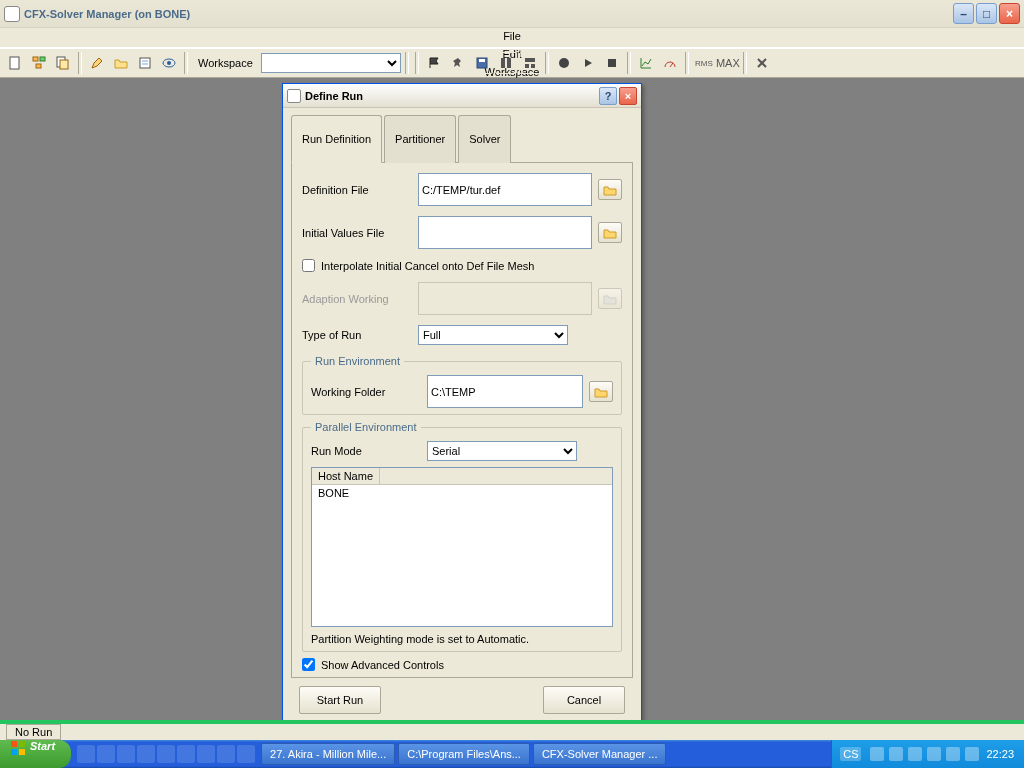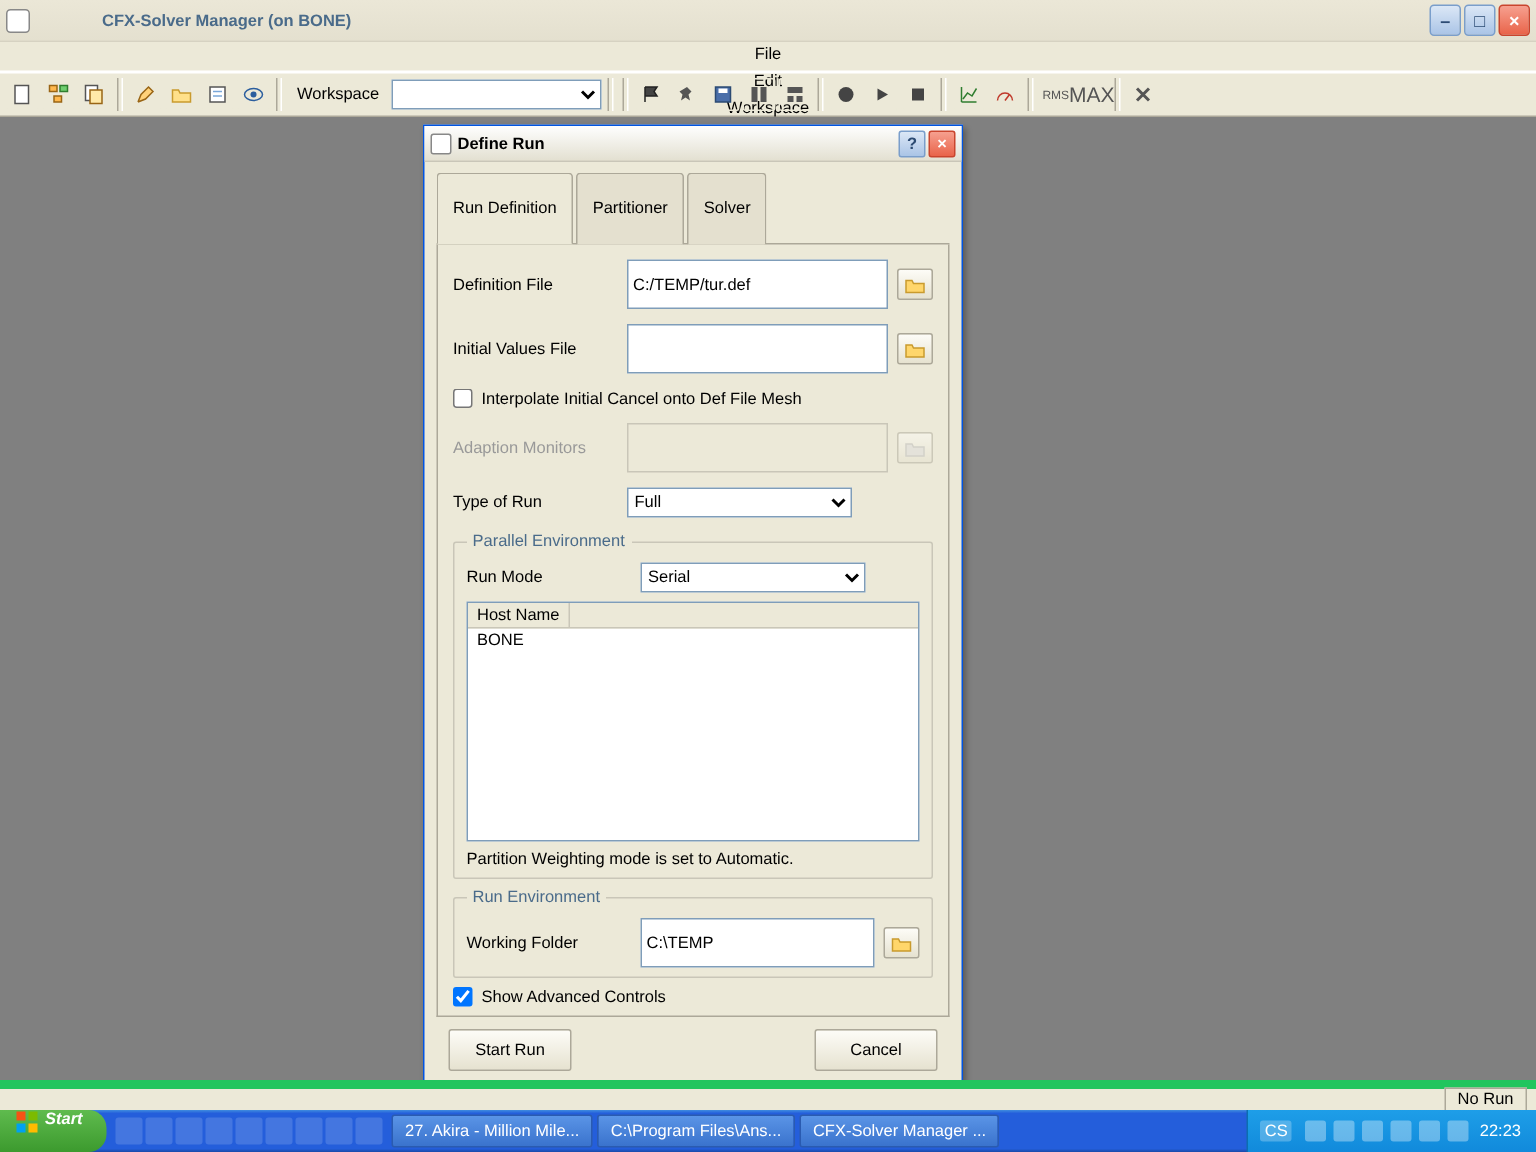--- a/index.html
+++ b/index.html
@@ -1,35 +1,35 @@
 <!DOCTYPE html>
 <html><head>
 <meta charset="utf-8">
 <style>
 * { box-sizing: border-box; margin: 0; padding: 0; font-family: Tahoma, Arial, sans-serif; font-size: 11px; }
 body { width: 1024px; height: 768px; overflow: hidden; background: #ece9d8; position: relative; }
 
 
 .titlebar { height: 28px; background: linear-gradient(#ebe7d7,#e4e0cf); display: flex; align-items: center; padding: 0 4px; border-bottom: 1px solid #d6d2c2; }
 .titlebar .icon { width: 16px; height: 16px; margin-right: 4px; border:1px solid #888; border-radius:3px; background:#fff;}
-.titlebar .title { color:#4a6b8a; font-weight:bold; flex:1;margin-left:44px; }
+.titlebar .title { color:#4a6b8a; font-weight:bold; flex:1; }
 .winbtns { display:flex; gap:2px;}
 .winbtn { width:21px; height:21px; border:1px solid #7a9ecb; background:linear-gradient(#dbe7f6,#aac4e6); border-radius:3px; display:flex; align-items:center; justify-content:center; color:#2c4b73; font-weight:bold; font-size:12px;}
 .winbtn.close{ background:linear-gradient(#f6a08f,#e9644a); border-color:#c9452e; color:#fff;}
 .menubar { height:20px; display:flex; align-items:center; padding:0 4px; gap:2px; background:#ece9d8; border-bottom:1px solid #fff;flex-direction:column;}
 .menubar span{ padding:2px 6px; }
 .toolbar { height:30px; background:#ece9d8; border-top:1px solid #fff; border-bottom:1px solid #aca899; display:flex; align-items:center; padding:0 4px; gap:2px;}
 .tbtn{ width:22px; height:22px; border:1px solid #ece9d8; display:flex; align-items:center; justify-content:center; border-radius:2px;}
 .tbtn svg, .folderbtn svg{display:block;}
 .sep{ width:4px; height:22px; border-left:1px solid #aca899; border-right:1px solid #fff; margin:0 2px;}
 .ws-label{ padding:0 6px;}
 .ws-select{ width:140px; height:20px; border:1px solid #7f9db9; background:#fff;}
 
 .workarea{ position:absolute; top:78px; left:0; right:0; bottom:48px; background:#808080;}
-.statusbar{ position:absolute; left:0; right:0; bottom:28px; height:20px; background:#ece9d8; border-top:6px solid #22c55e; display:flex; justify-content:flex-end; align-items:center; padding:0 6px;}
+.statusbar{ position:absolute; left:0; right:0; bottom:28px; height:20px; background:#ece9d8; border-top:4px solid #22c55e; display:flex; align-items:center; padding:0 6px;}
 .statuscell{ border:1px solid #aca899; padding:1px 8px; background:#ece9d8;}
 
 
 .dialog{ position:absolute; left:282px; top:83px; width:360px; background:#ece9d8; border:1px solid #0054e3; box-shadow:2px 2px 4px rgba(0,0,0,.3);}
 .dlg-title{ height:24px; background:linear-gradient(#fefefe,#e3e0d1); display:flex; align-items:center; padding:0 4px; border-bottom:1px solid #c9c6b8;}
 .dlg-title .icon{width:14px;height:14px; margin-right:4px; border:1px solid #888; border-radius:2px; background:#fff;}
 .dlg-title .t{ font-weight:bold; flex:1;}
 .dlg-title .hb{ width:18px; height:18px; border:1px solid #7a9ecb; background:linear-gradient(#dbe7f6,#aac4e6); border-radius:2px; display:flex; align-items:center; justify-content:center; color:#2c4b73; font-weight:bold; margin-left:2px;}
 .dlg-title .hb.cl{ background:linear-gradient(#f6a08f,#e9644a); border-color:#c9452e; color:#fff;}
 .dlg-body{ padding:6px 8px 8px 8px;}
@@ -192,21 +192,21 @@
       <svg width="14" height="14">
         <path d="M2 11a5 5 0 0110 0" fill="none" stroke="#c0392b"></path>
         <line x1="7" y1="11" x2="10" y2="7" stroke="#c0392b"></line>
       </svg>
     </div>
   <div class="sep"></div>
   <div class="tbtn">
       <span style="font-size:8px;color:#555">RMS</span>
     </div>
   <div class="tbtn">
-      <span style="font-size:14px;color:#555">MAX</span>
+      <span style="font-size:11px;color:#555">MAX</span>
     </div>
   <div class="sep"></div>
   <div class="tbtn">
       <svg width="14" height="14">
         <line x1="3" y1="3" x2="11" y2="11" stroke="#555" stroke-width="2"></line>
         <line x1="11" y1="3" x2="3" y2="11" stroke="#555" stroke-width="2"></line>
       </svg>
     </div>
 </div>
 
@@ -246,62 +246,62 @@
             </svg>
           </div>
       </div>
 
       <div class="chk">
         <input type="checkbox" style="">
         <span>Interpolate Initial Cancel onto Def File Mesh</span>
       </div>
 
       <div class="row">
-        <label style="color:#999">Adaption Monitors</label>
+        <label style="color:#999">Adaption Working</label>
         <input class="txt disabled" disabled="" style="">
         <div class="folderbtn" style="opacity:.5">
             <svg width="14" height="12">
               <path d="M1 3h4l1 2h7v6H1z" fill="#ddd" stroke="#bbb"></path>
             </svg>
           </div>
       </div>
 
       <div class="row">
         <label>Type of Run</label>
         <select class="sel"><option>Full</option></select>
       </div>
+
+      <fieldset>
+        <legend>Run Environment</legend>
+        <div class="row" style="margin-bottom:2px">
+          <label>Working Folder</label>
+          <input class="txt" value="C:\TEMP" style="">
+          <div class="folderbtn">
+              <svg width="14" height="12">
+                <path d="M1 3h4l1 2h7v6H1z" fill="#ffd66b" stroke="#c99b2e"></path>
+              </svg>
+            </div>
+        </div>
+      </fieldset>
 
       <fieldset>
         <legend>Parallel Environment</legend>
         <div class="row" style="margin-bottom:4px">
           <label>Run Mode</label>
           <select class="sel"><option>Serial</option></select>
         </div>
         <div class="hosttable">
           <div class="hdr">
               <span>Host Name</span>
             </div>
           <div class="hrow">BONE</div>
         </div>
         <div class="note">Partition Weighting mode is set to Automatic.</div>
       </fieldset>
 
-      <fieldset>
-        <legend>Run Environment</legend>
-        <div class="row" style="margin-bottom:2px">
-          <label>Working Folder</label>
-          <input class="txt" value="C:\TEMP" style="">
-          <div class="folderbtn">
-              <svg width="14" height="12">
-                <path d="M1 3h4l1 2h7v6H1z" fill="#ffd66b" stroke="#c99b2e"></path>
-              </svg>
-            </div>
-        </div>
-      </fieldset>
-
       <div class="chk" style="margin:6px 0 0 0">
         <input type="checkbox" checked="" style="">
         <span>Show Advanced Controls</span>
       </div>
     </div>
 
     <div class="dlg-buttons">
       <button class="btn">Start Run</button>
       <button class="btn">Cancel</button>
     </div>

